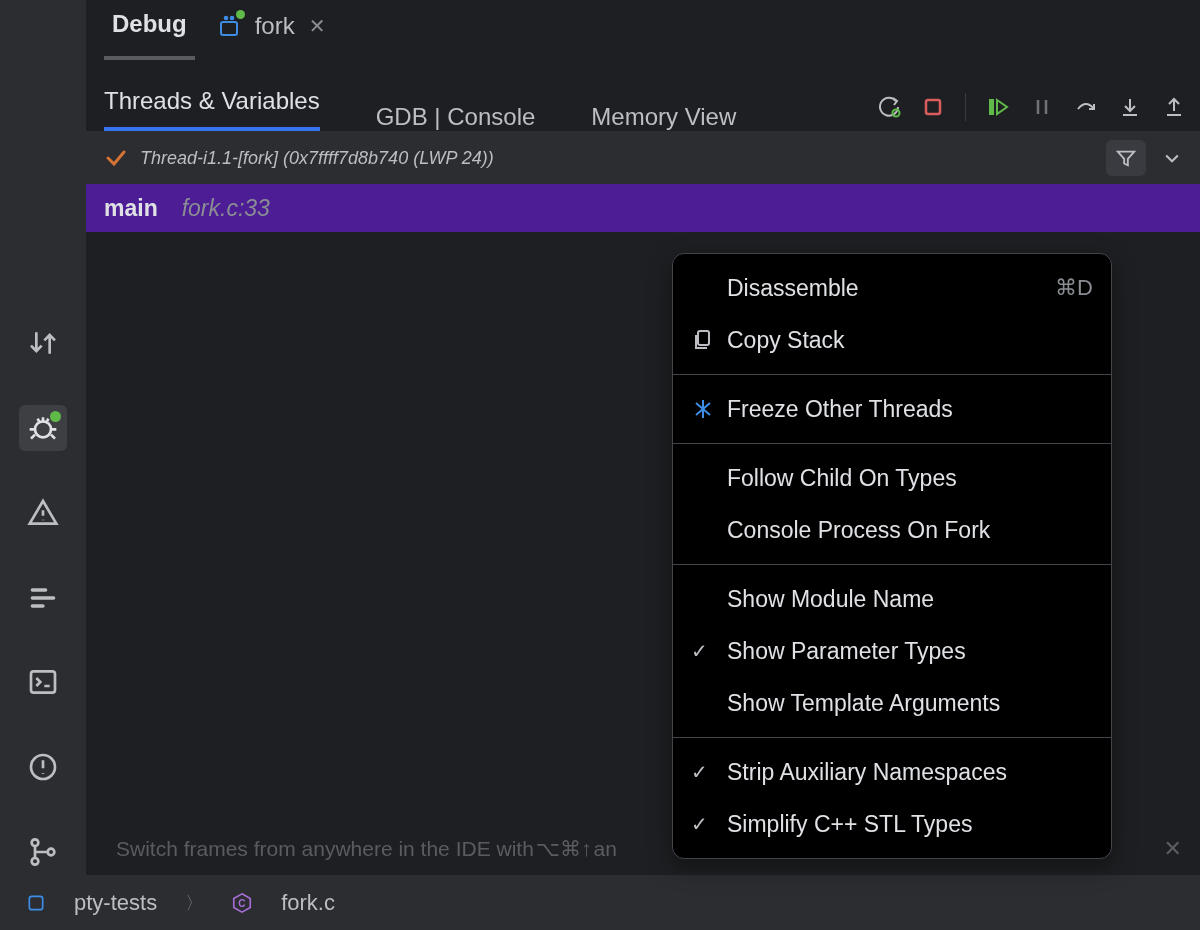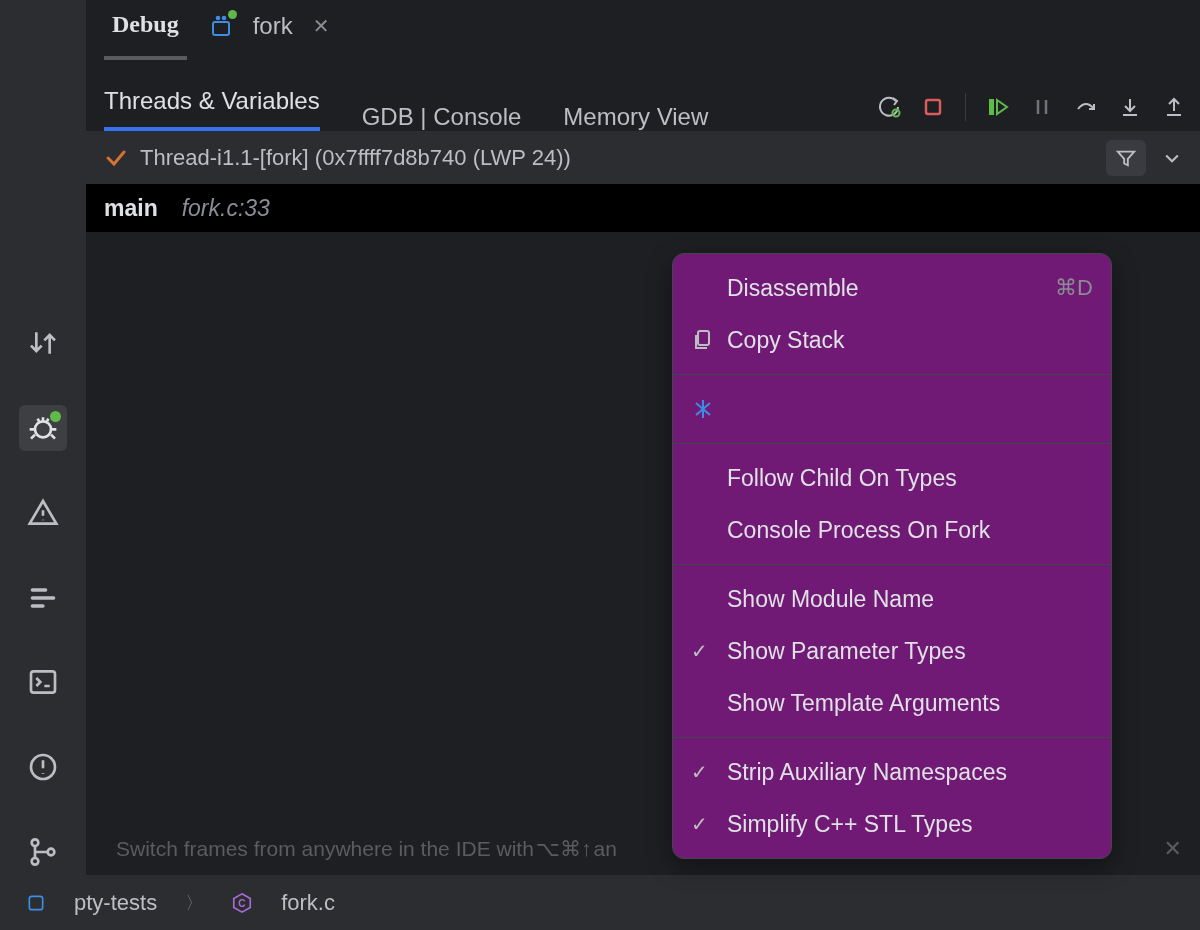--- a/index.html
+++ b/index.html
@@ -64,26 +64,25 @@
       align-items: center;
       padding-left: 18px;
       gap: 22px;
     }
     .tab-debug {
       font-size: 24px;
       font-weight: 700;
       color: #dfe1e5;
       padding: 0 8px 18px 8px;
       border-bottom: 4px solid #595b5e;
-      font-family: Liberation Serif, serif;
     }
     .tab-file {
       display: flex;
       align-items: center;
-      gap: 20px;
+      gap: 14px;
       font-size: 24px;
       color: #bcbec4;
       padding-bottom: 18px;
     }
     .tab-file-icon {
       position: relative;
       width: 24px;
       height: 24px;
     }
     .tab-file-icon .dot {
@@ -97,21 +96,21 @@
       font-size: 20px;
       color: #8a8d93;
       cursor: pointer;
     }
     
     .debug-tabs {
       height: 62px;
       display: flex;
       align-items: flex-end;
       padding-left: 18px;
-      gap: 42px;
+      gap: 56px;
       border-bottom: 1px solid #2b2d30;
     }
     .debug-tab {
       font-size: 24px;
       color: #bcbec4;
       padding-bottom: 0;
       cursor: pointer;
     }
     .debug-tab.active {
       color: #dfe1e5;
@@ -131,43 +130,44 @@
     }
     .tb-icon { width: 24px; height: 24px; cursor: pointer; }
     
     .thread-bar {
       height: 52px;
       background: #2b2d30;
       display: flex;
       align-items: center;
       padding-left: 18px;
       gap: 12px;
-      font-size: 22px;
+      font-size: 18px;
       color: #bcbec4;
+      font-style: italic;
     }
     .thread-bar-right {
       margin-left: auto;
       display: flex;
       align-items: center;
       gap: 16px;
       padding-right: 18px;
     }
     .filter-btn {
       width: 40px;
       height: 36px;
       display: flex;
       align-items: center;
       justify-content: center;
       background: #393b40;
       border-radius: 6px;
     }
     
     .frame-row {
       height: 48px;
-      background: #000000;
+      background: #4c1d95;
       display: flex;
       align-items: center;
       padding-left: 18px;
       font-size: 23px;
     }
     .frame-main { color: #dfe1e5; font-weight: 600; }
     .frame-loc { color: #8a8d93; font-style: italic; margin-left: 24px; }
     .frames-area {
       flex: 1;
       position: relative;
@@ -205,21 +205,21 @@
       font-size: 22px;
       color: #bcbec4;
     }
     .breadcrumb .sep { color: #6f737a; font-size: 18px; }
     
     .context-menu {
       position: absolute;
       top: 253px;
       left: 672px;
       width: 440px;
-      background: #701a75;
+      background: #000000;
       border-radius: 12px;
       border: 1px solid #43454a;
       box-shadow: 0 8px 24px rgba(0,0,0,0.4);
       padding: 8px 0;
     }
     .menu-item {
       height: 52px;
       display: flex;
       align-items: center;
       padding: 0 18px;
@@ -407,20 +407,21 @@
     </div>
     <span>Copy Stack</span>
   </div>
   <div class="menu-sep"></div>
   <div class="menu-item">
     <div class="menu-icon-slot">
       <svg viewBox="0 0 24 24" fill="none" stroke="#3d8de5" stroke-width="2">
         <path d="M12 3 V21 M5 6 L19 18 M19 6 L5 18"></path>
       </svg>
     </div>
+    <span>Freeze Other Threads</span>
   </div>
   <div class="menu-sep"></div>
   <div class="menu-item">
     <div class="menu-icon-slot"></div>
     <span>Follow Child On Types</span>
   </div>
   <div class="menu-item">
     <div class="menu-icon-slot"></div>
     <span>Console Process On Fork</span>
   </div>

